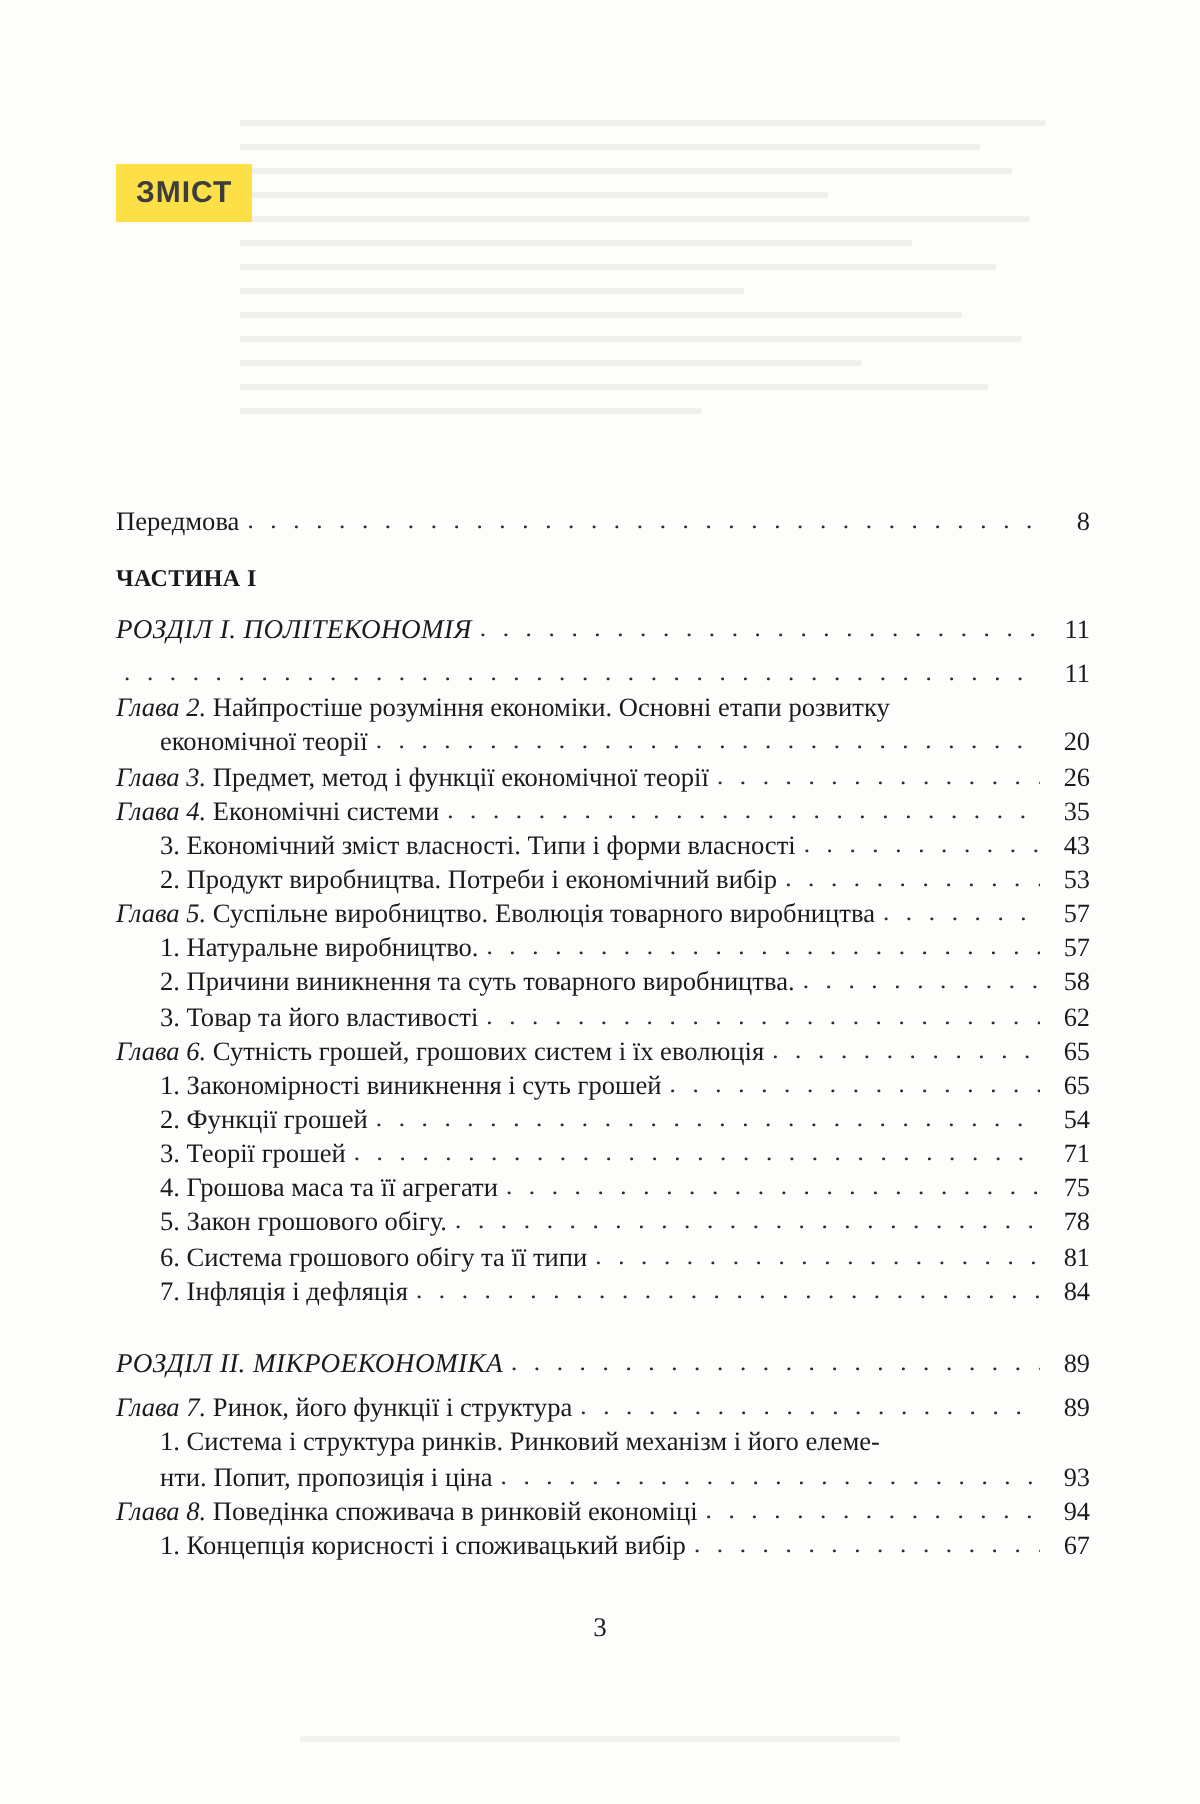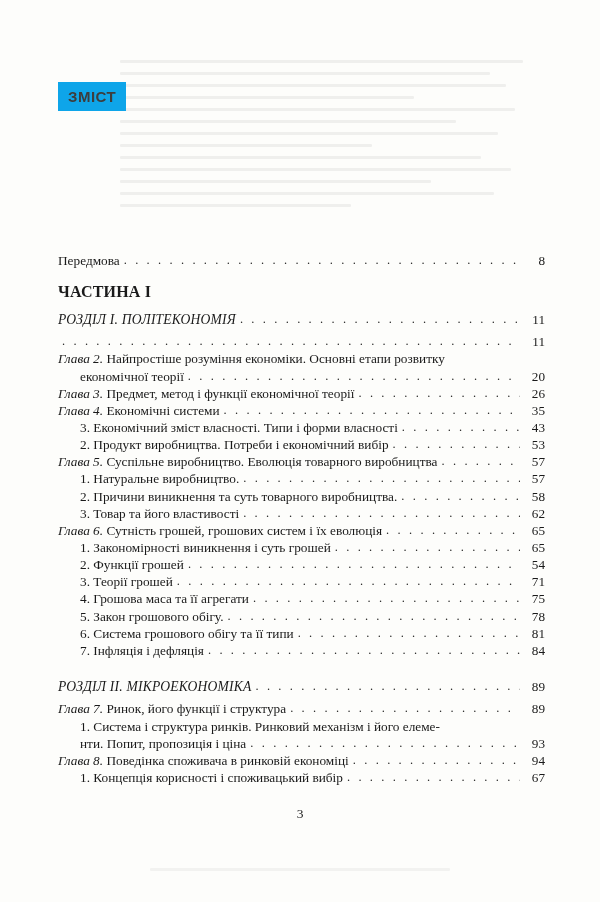--- a/index.html
+++ b/index.html
@@ -36,21 +36,21 @@
     height: 3px;
     background: #6a6a6a;
     margin-bottom: 9px;
     border-radius: 1px;
   }
 
   .toc-header {
     position: absolute;
     left: 58px;
     top: 82px;
-    background: #0ea5e9;
+    background: #fde047;
     color: #3d3d3d;
     font-family: "Liberation Sans", sans-serif;
     font-weight: bold;
     font-size: 15px;
     letter-spacing: 0.5px;
     padding: 6px 10px 6px 10px;
   }
 
   .content {
     position: absolute;
@@ -90,21 +90,21 @@
     font-size: 13.2px;
   }
 
   .spacer-8 { height: 8px; }
   .spacer-12 { height: 13px; }
   .spacer-18 { height: 19px; }
   .spacer-5 { height: 5px; }
 
   .part {
     font-weight: bold;
-    font-size: 16px;
+    font-size: 12px;
     letter-spacing: 0.2px;
   }
   .section {
     font-weight: normal;
     font-style: italic;
     font-size: 13.6px;
     letter-spacing: 0.2px;
   }
   .chapter-name {
     font-style: italic;

